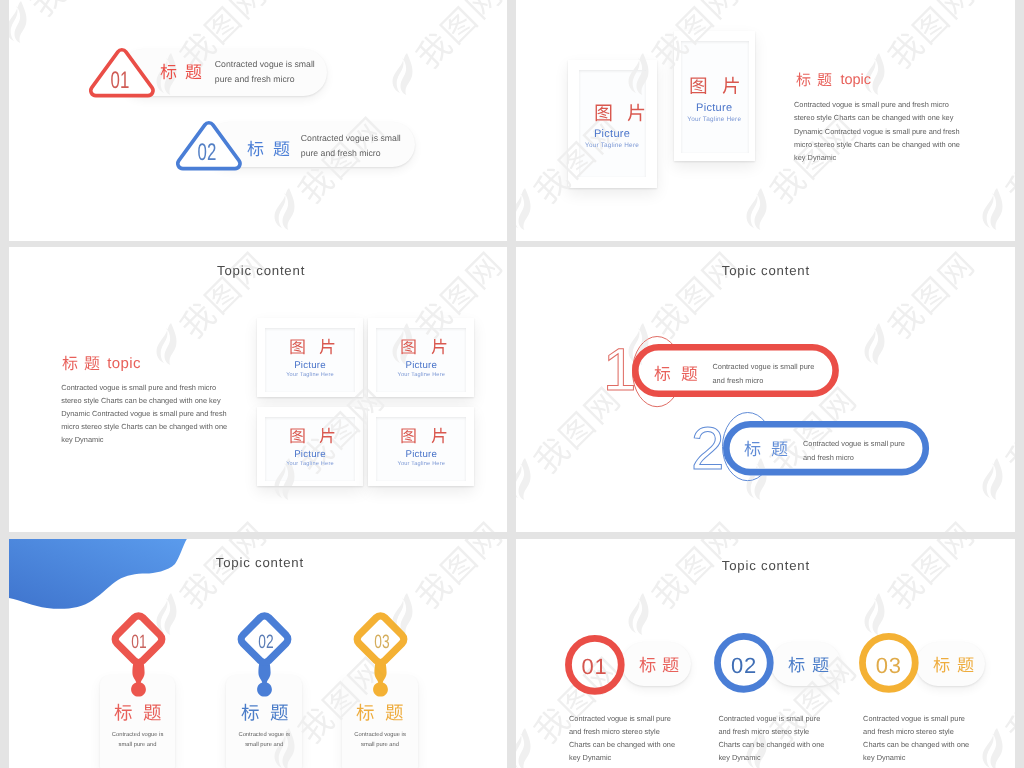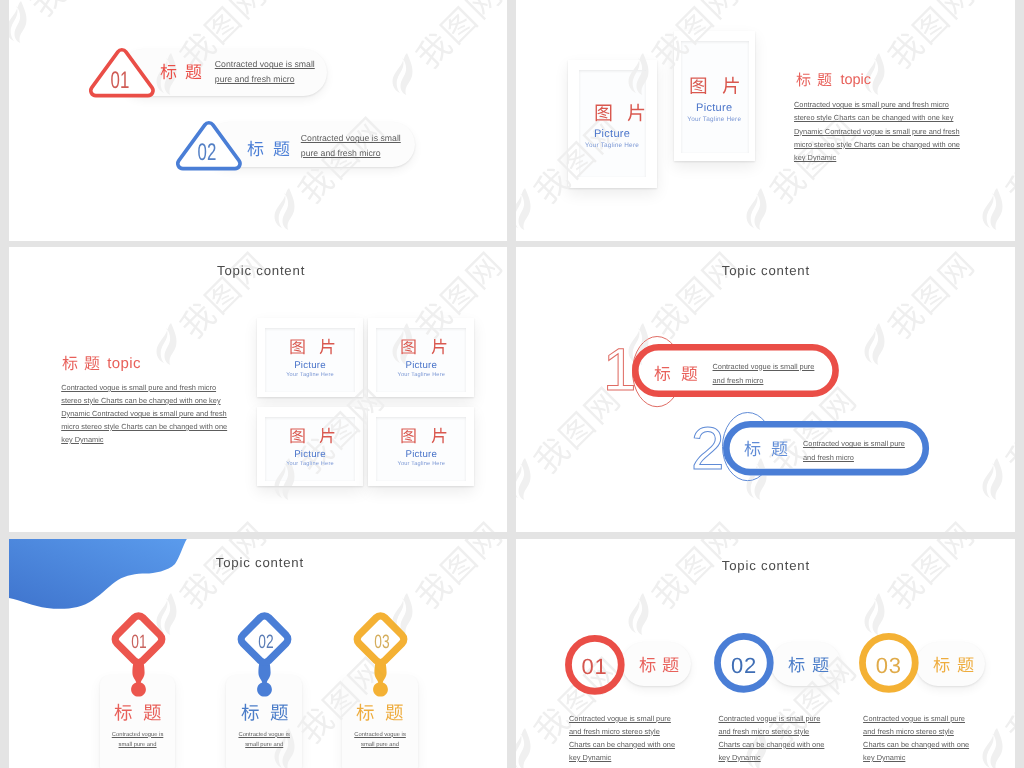--- a/index.html
+++ b/index.html
@@ -7,21 +7,21 @@
 body{width:1024px;height:768px;overflow:hidden;background:#e4e4e4;
      font-family:"Liberation Sans",sans-serif;
      -webkit-font-smoothing:antialiased;text-rendering:geometricPrecision;}
 #sheet{position:absolute;left:0;top:0;width:1024px;height:768px;}
 .slide{position:absolute;background:#fff;overflow:hidden;}
 .cg{display:block;float:left;}
 .cw{display:inline-block;font-size:0;line-height:0;}
 .pill{position:absolute;background:#fcfcfc;border-radius:400px;
       box-shadow:0 1px 2px rgba(0,0,0,.09),0 4px 10px rgba(0,0,0,.055);}
 .abs{position:absolute;}
-.desc{position:absolute;color:#5d5d5d;white-space:nowrap;text-decoration:underline;}
+.desc{position:absolute;color:#5d5d5d;white-space:nowrap;}
 .topic{position:absolute;color:#4b4b4b;white-space:nowrap;}
 .frm{position:absolute;background:#fff;
      box-shadow:0 1px 2px rgba(0,0,0,.10),0 6px 14px rgba(0,0,0,.075);}
 .frmin{position:absolute;background:#fcfdfe;
        box-shadow:inset 0 1px 3px rgba(0,0,0,.085);}
 .card{position:absolute;background:#fcfcfc;border-radius:9px;
       box-shadow:0 1px 2px rgba(0,0,0,.08),0 5px 13px rgba(0,0,0,.05);}
 .wm{position:absolute;pointer-events:none;mix-blend-mode:darken;}
 .outnum{position:absolute;color:transparent;line-height:1;white-space:nowrap;}
 svg.shape{display:block;overflow:visible;}

